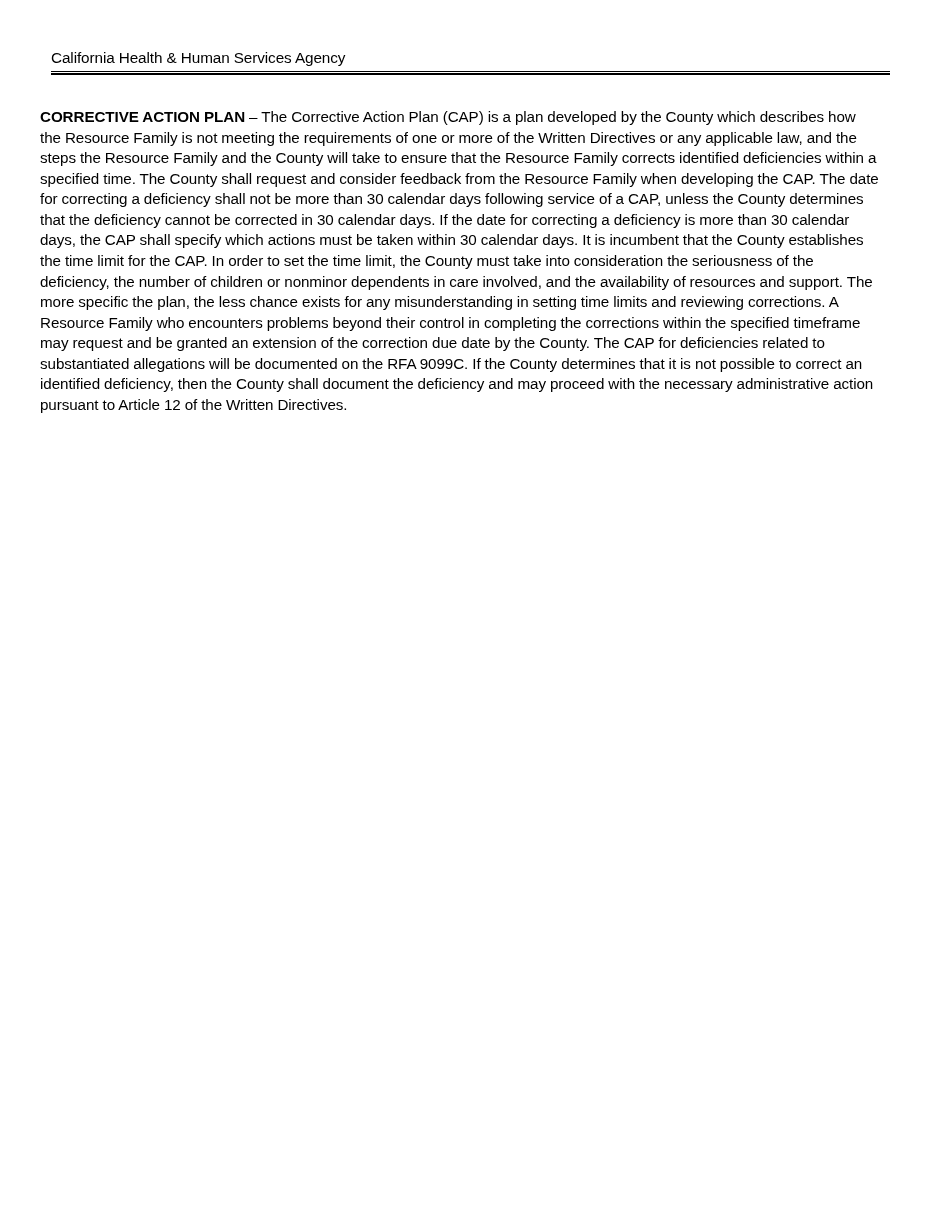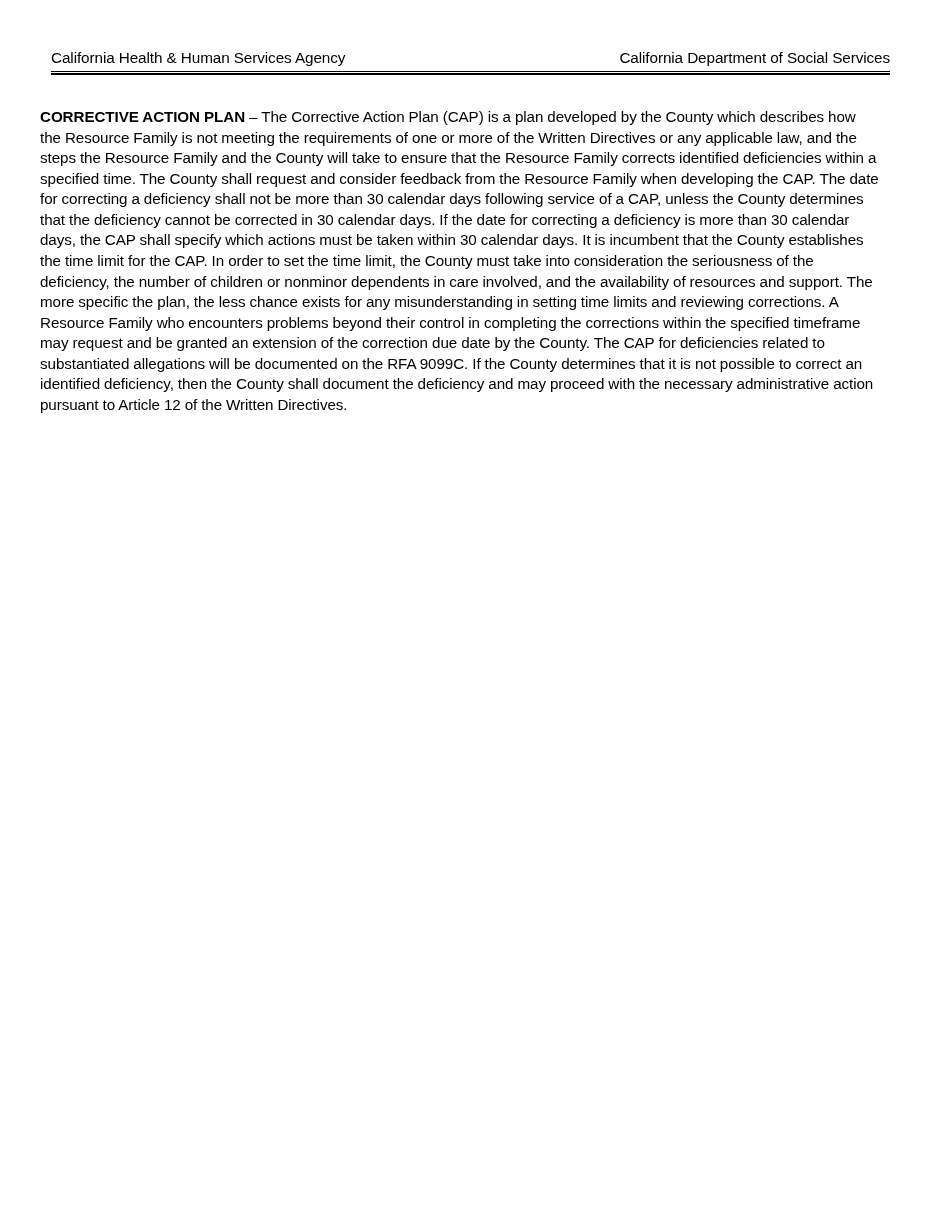--- a/index.html
+++ b/index.html
@@ -112,21 +112,20 @@
     margin-left: 6px;
   }
 </style>
 </head>
 <body>
 
 <div class="page">
 
   <div class="header">
     <span class="header-left">California Health &amp; Human Services Agency</span>
-    <span class="header-right">California Department of Social Services</span>
   </div>
 
   <div class="header-rule">
     <div class="thin"></div>
     <div class="gap"></div>
     <div class="thick"></div>
   </div>
 
   <p class="body-text">
     <span class="lead">CORRECTIVE ACTION PLAN</span><span> – The Corrective Action Plan (CAP) is a plan developed by the County which describes how the Resource Family is not meeting the requirements of one or more of the Written Directives or any applicable law, and the steps the Resource Family and the County will take to ensure that the Resource Family corrects identified deficiencies within a specified time.  The County shall request and consider feedback from the Resource Family when developing the CAP.  The date for correcting a deficiency shall not be more than 30 calendar days following service of a CAP, unless the County determines that the deficiency cannot be corrected in 30 calendar days. If the date for correcting a deficiency is more than 30 calendar days, the CAP shall specify which actions must be taken within 30 calendar days.  It is incumbent that the County establishes the time limit for the CAP. In order to set the time limit, the County must take into consideration the seriousness of the deficiency, the number of children or nonminor dependents in care involved, and the availability of resources and support.  The more specific the plan, the less chance exists for any misunderstanding in setting time limits and reviewing corrections.  A Resource Family who encounters problems beyond their control in completing the corrections within the specified timeframe may request and be granted an extension of the correction due date by the County.  The CAP for deficiencies related to substantiated allegations will be documented on the RFA 9099C.  If the County determines that it is not possible to correct an identified deficiency, then the County shall document the deficiency and may proceed with the necessary administrative action pursuant to Article 12 of the Written Directives.</span>

